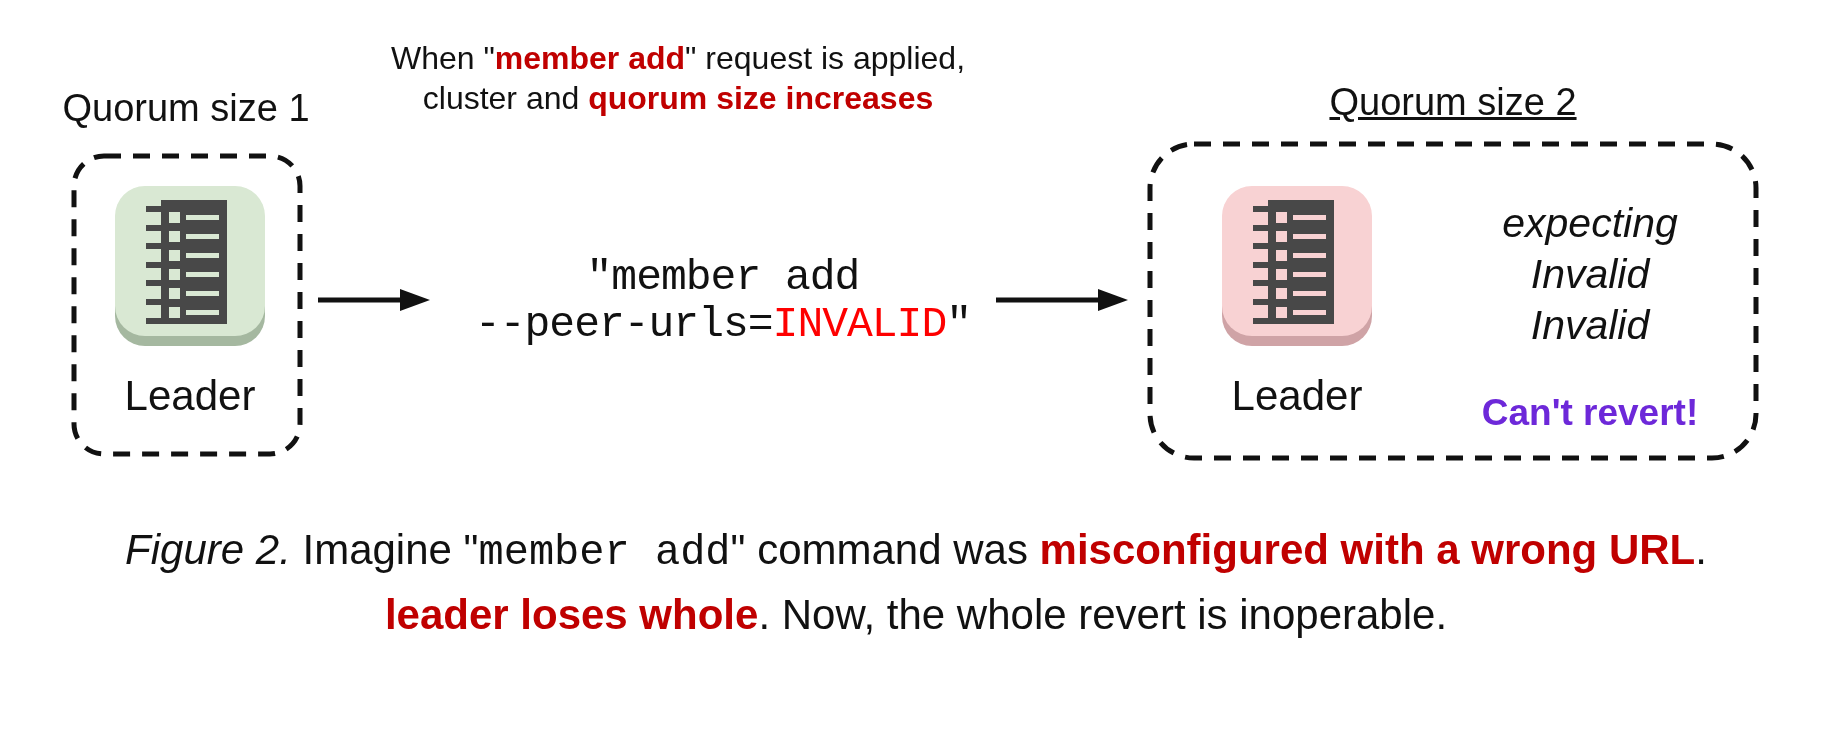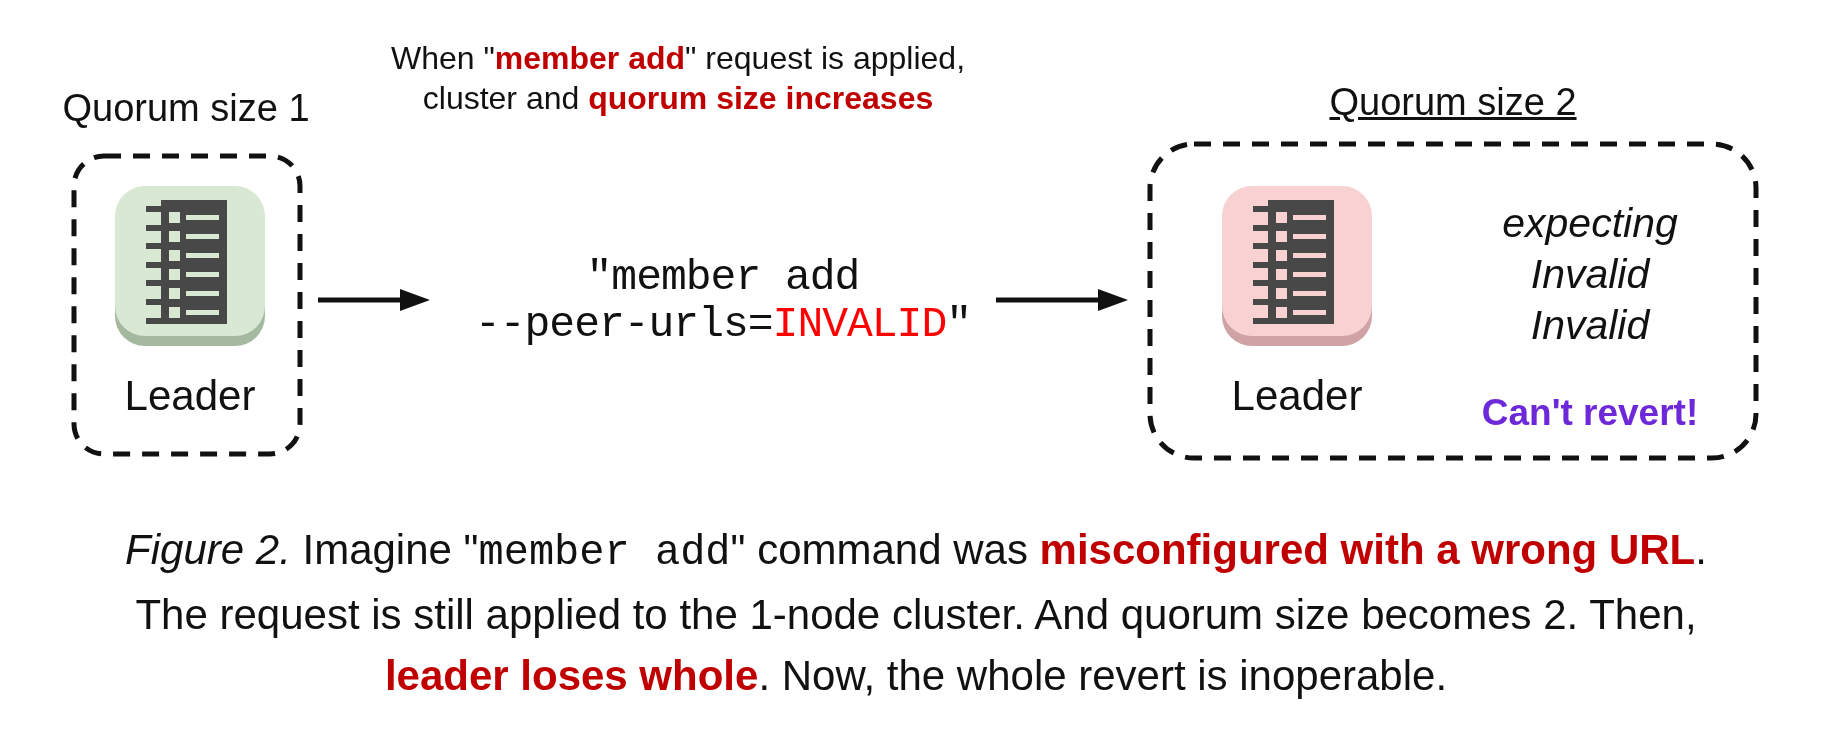--- a/index.html
+++ b/index.html
@@ -150,17 +150,16 @@
   <div class="abs center italic" id="expecting">
     <div>expecting</div>
     <div>Invalid</div>
     <div>Invalid</div>
   </div>
 
   <div class="abs center red-bright bold" id="cant-revert">Can't revert!</div>
 
   <div class="abs center" id="caption">
     <div><span class="italic">Figure 2.</span><span> Imagine "</span><span class="mono">member add</span><span>" command was </span><span class="red bold">misconfigured with a wrong URL</span><span>.</span></div>
-    <div>The request is still applied to the 1-node cluster. And quorum size becomes 2. Then,</div>
     <div><span class="red bold">leader loses whole</span><span>.</span><span> Now, the whole revert is inoperable.</span></div>
   </div>
 
 </div>
 
 </body></html>

